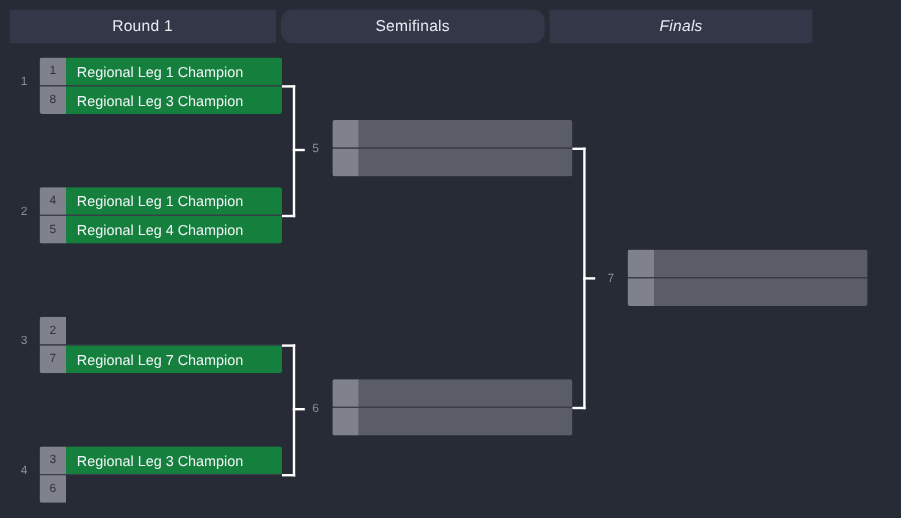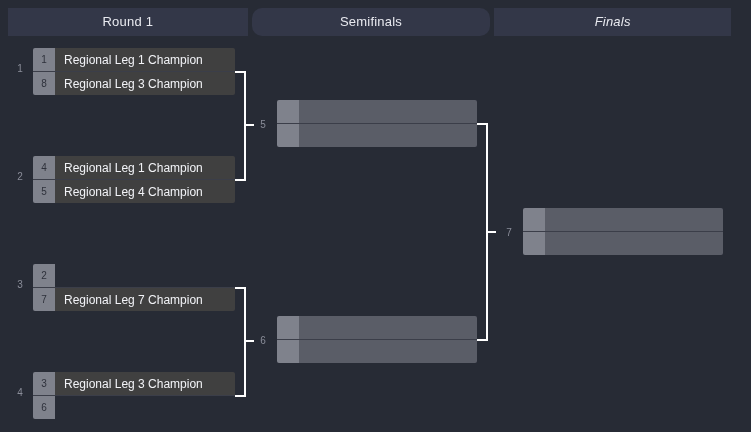--- a/index.html
+++ b/index.html
@@ -15,21 +15,21 @@
     font-family: "Liberation Sans", sans-serif;
     overflow: hidden;
     -webkit-font-smoothing: antialiased;
   }
 
   
   .round-headers {
     position: absolute;
     left: 8px;
     top: 8px;
-    width: 723px;
+    width: 669px;
     height: 28px;
     display: flex;
     gap: 4px;
   }
   .round-header {
     background: #333748;
     color: #e9eaf0;
     font-size: 13px;
     line-height: 28px;
     text-align: center;
@@ -60,21 +60,21 @@
     background: #7f828c;
     color: #2e313b;
     font-size: 10px;
     display: flex;
     align-items: center;
     justify-content: center;
   }
   .competitor {
     flex: 1 1 auto;
     height: 100%;
-    background: #404040;
+    background: #15803d;
     color: #f2f3f7;
     font-size: 12px;
     display: flex;
     align-items: center;
     padding-left: 9px;
     white-space: nowrap;
     overflow: hidden;
   }
   .match.empty .seed { background: #7f828c; }
   .match.empty .competitor { background: #5a5d67; }

